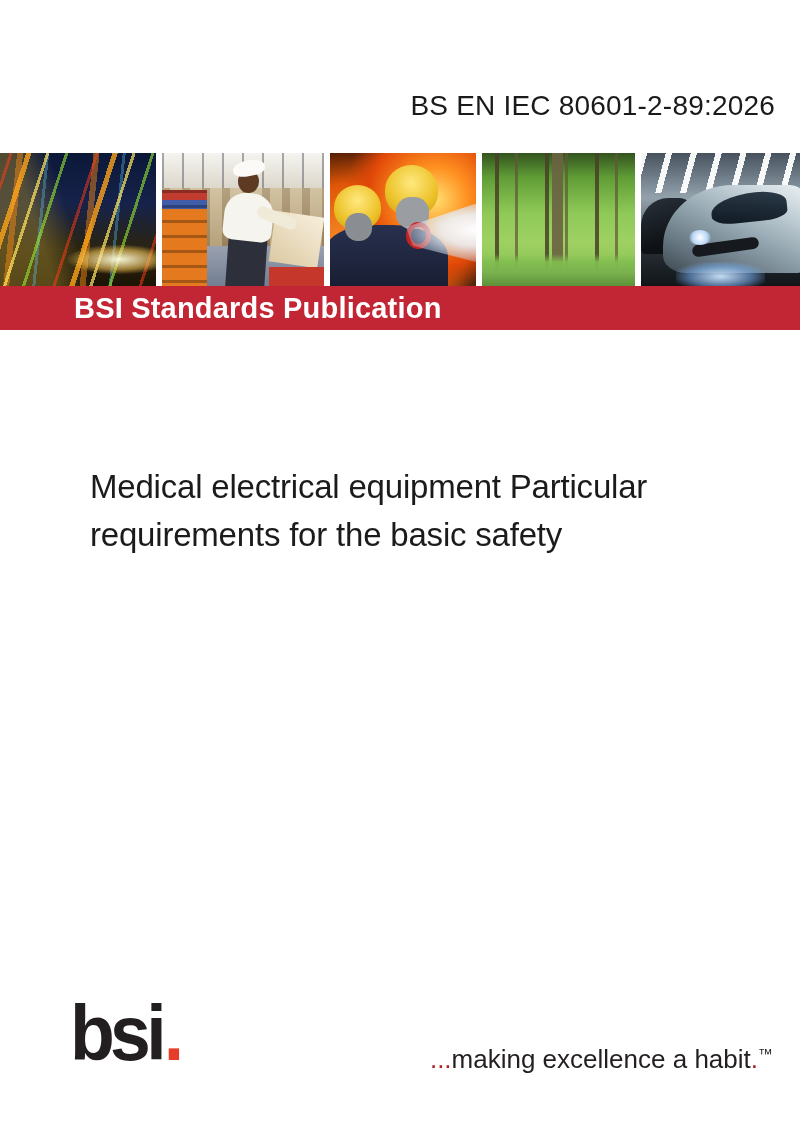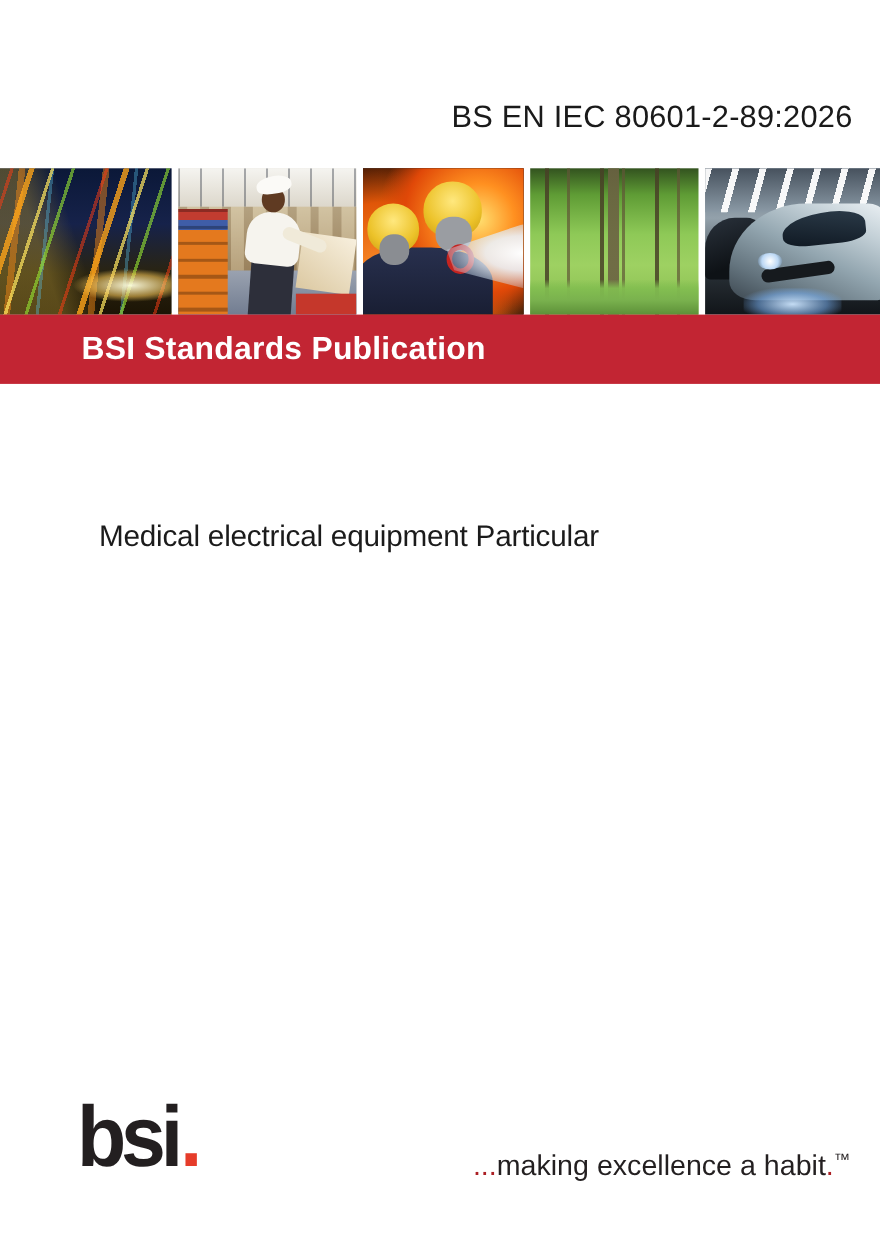--- a/index.html
+++ b/index.html
@@ -126,41 +126,41 @@
   .c-grille { right: 26%; top: 66%; width: 42%; height: 9%; background: #161a1e; border-radius: 6px; transform: rotate(-8deg); }
   .c-headlight { left: 30%; top: 58%; width: 14%; height: 11%; background: radial-gradient(circle, #ffffff, #bcd8f5 55%, rgba(150,190,235,0.3) 80%, transparent); border-radius: 50%; }
   .c-underglow { left: 22%; bottom: -4%; width: 56%; height: 22%; background: radial-gradient(ellipse, rgba(205,230,255,0.95), rgba(120,175,240,0.55) 50%, transparent 78%); }
 
   
   .banner {
     position: absolute;
     top: 286px;
     left: 0;
     width: 800px;
-    height: 63px;
+    height: 44px;
     background: #c22533;
     display: flex;
     align-items: center;
   }
   .banner-label {
     margin-left: 74px;
     color: #ffffff;
     font-size: 29px;
     font-weight: 700;
     letter-spacing: 0.2px;
   }
 
   
   .doc-title {
     position: absolute;
     left: 90px;
     top: 463px;
     width: 650px;
     color: #1b1b1b;
-    font-size: 27px;
+    font-size: 33px;
     line-height: 48px;
     font-weight: 400;
     letter-spacing: -0.2px;
   }
 
   
   .logo {
     position: absolute;
     left: 70px;
     top: 994px;
@@ -231,19 +231,20 @@
       <div class="ph-abs c-underglow"></div>
     </div>
   </div>
 
   <div class="banner">
     <span class="banner-label">BSI Standards Publication</span>
   </div>
 
   <div class="doc-title">
     <div>Medical electrical equipment Particular</div>
+    <div>requirements for the basic safety</div>
   </div>
 
   <div class="logo"><span>bsi</span><span class="logo-dot">.</span></div>
 
   <div class="tagline"><span class="tag-red">...</span><span>making excellence a habit</span><span class="tag-red">.</span><span class="tag-tm">™</span></div>
 
 </div>
 
 </body></html>

